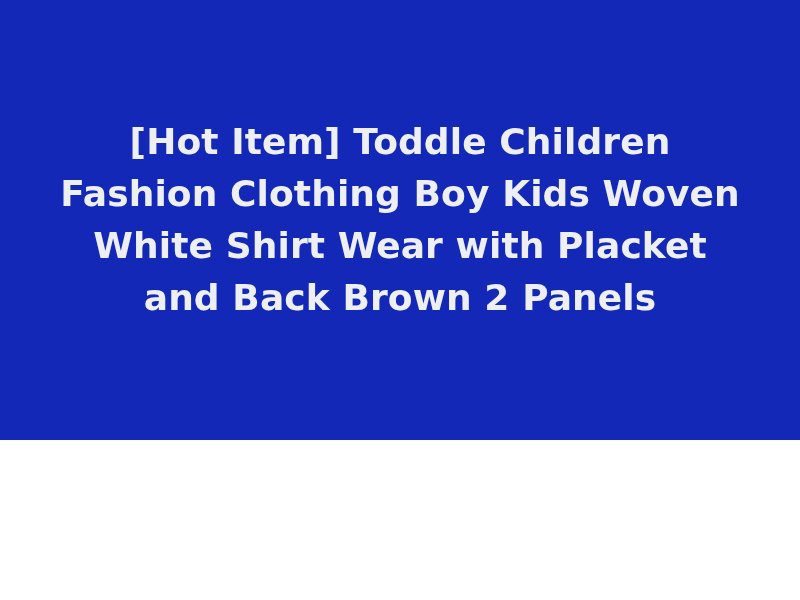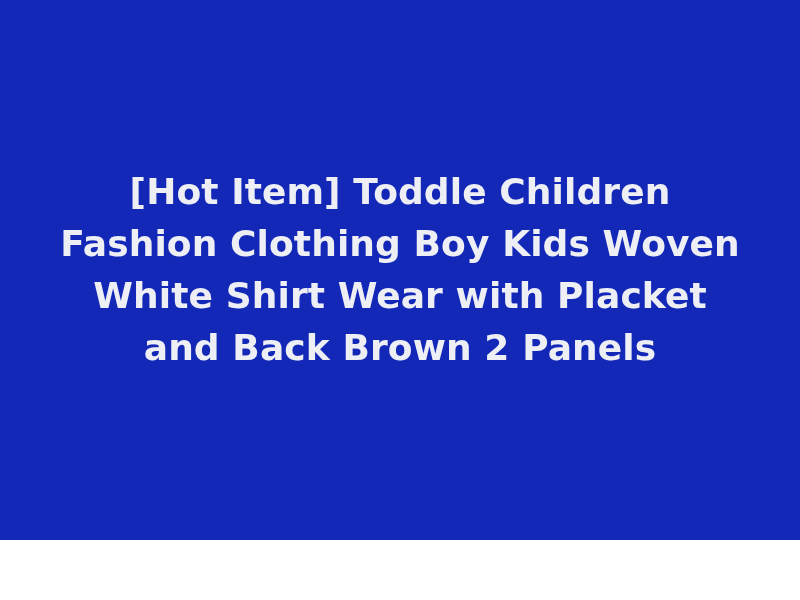--- a/index.html
+++ b/index.html
@@ -11,21 +11,21 @@
   body {
     width: 800px;
     height: 600px;
     overflow: hidden;
     font-family: "DejaVu Sans", "Liberation Sans", sans-serif;
   }
 
   #placeholder-card {
     position: relative;
     width: 800px;
-    height: 540px;
+    height: 440px;
     box-sizing: border-box;
     display: flex;
     align-items: center;
     justify-content: center;
     background: #1428B8;
   }
 
   #title-block {
     width: 690px;
     padding: 0 5px;

